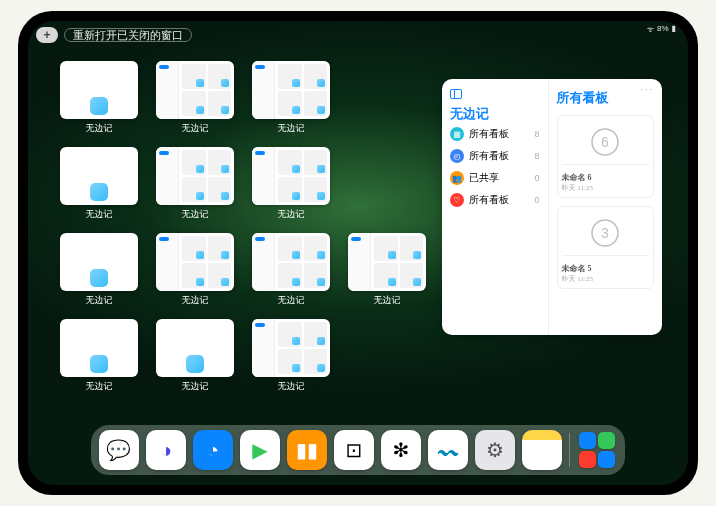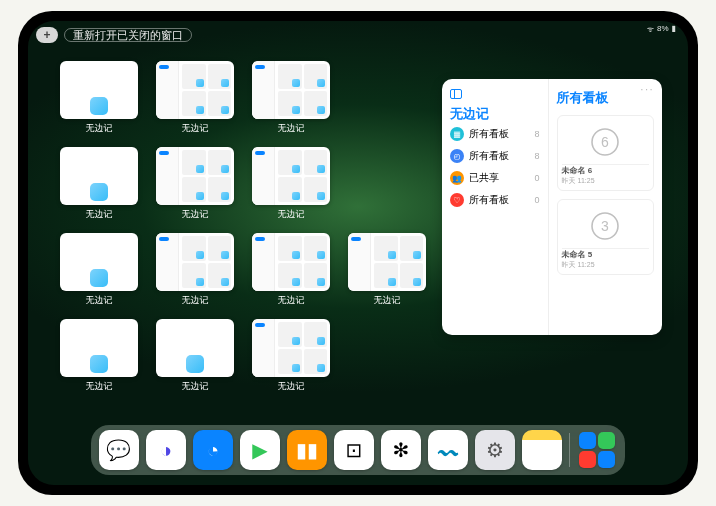--- a/index.html
+++ b/index.html
@@ -101,21 +101,21 @@
     .sp-title { color:#0a84ff; font-size:13px; font-weight:600; }
     .sp-item { display:flex; align-items:center; justify-content:space-between; padding:4px 0; cursor:pointer;}
     .sp-item-left { display:flex; align-items:center; gap:5px; }
     .sp-ico { width:14px; height:14px; border-radius:50%; display:flex; align-items:center; justify-content:center; color:#fff; font-size:8px;}
     .sp-count { color:#b0b0b0; font-size:9px; }
     .sp-right { width:52%; border-left:1px solid #eee; padding:10px 8px; position:relative;}
     .sp-dots { position:absolute; top:4px; right:8px; color:#bbb; font-size:11px; letter-spacing:1px; cursor:pointer;}
     .sp-right-title { color:#0a84ff; font-size:13px; font-weight:600; margin-bottom:8px;}
     .board-card { background:#fff; border:1px solid #eee; border-radius:6px; margin-bottom:8px; padding:4px; cursor:pointer;}
     .board-thumb { height:44px; display:flex; align-items:center; justify-content:center;}
-    .board-cap { border-top:1px solid #f0f0f0; padding-top:0;}
+    .board-cap { border-top:1px solid #f0f0f0; padding-top:7px;font-family:Liberation Serif, serif;}
     .board-name { font-size:8px; color:#555; font-weight:600;}
     .board-time { font-size:7px; color:#aaa;}
     
     .dock {
       position:absolute; bottom:10px; left:50%; transform:translateX(-50%);
       height:50px; padding:5px 8px;
       background:rgba(180,200,185,0.35);
       backdrop-filter: blur(10px);
       border-radius:18px;
       display:flex; align-items:center; gap:7px;

